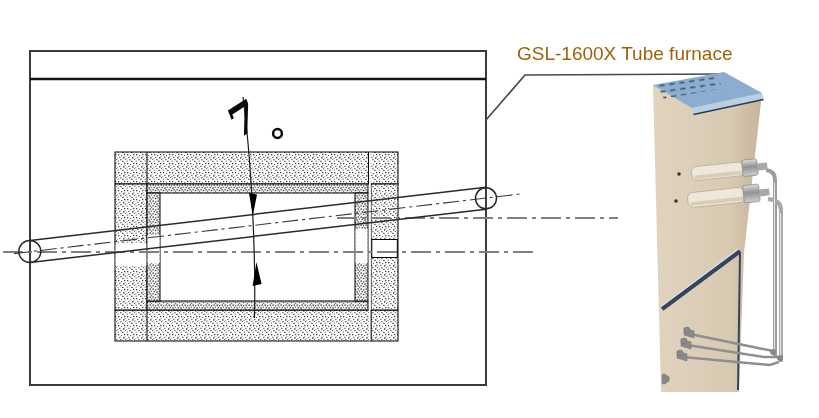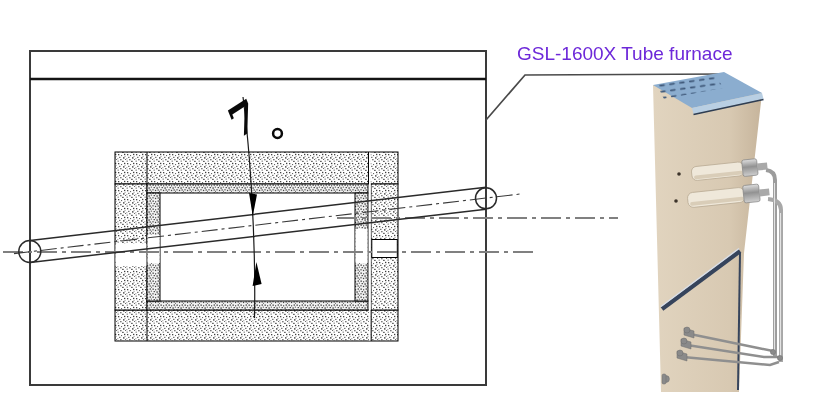--- a/index.html
+++ b/index.html
@@ -1,20 +1,20 @@
 <!DOCTYPE html>
 <html><head>
 <meta charset="utf-8">
 <style>
   html,body{margin:0;padding:0;background:#ffffff;}
   #canvas{position:relative;width:819px;height:418px;background:#fff;overflow:hidden;
           font-family:"Liberation Sans",sans-serif;}
   #diagram-svg{position:absolute;left:0;top:0;}
   #furnace-label{position:absolute;left:517px;top:43px;width:230px;height:22px;
-                 font-size:19px;line-height:22px;font-weight:400;color:#6d28d9;
+                 font-size:19px;line-height:22px;font-weight:400;color:#a16207;
                  font-family:"Liberation Sans",sans-serif;white-space:nowrap;}
 </style>
 </head>
 <body>
 
 <div id="canvas">
 
 <svg id="diagram-svg" width="819" height="418" viewBox="0 0 819 418">
   <defs>
     <pattern id="stip" width="9" height="9" patternUnits="userSpaceOnUse">

